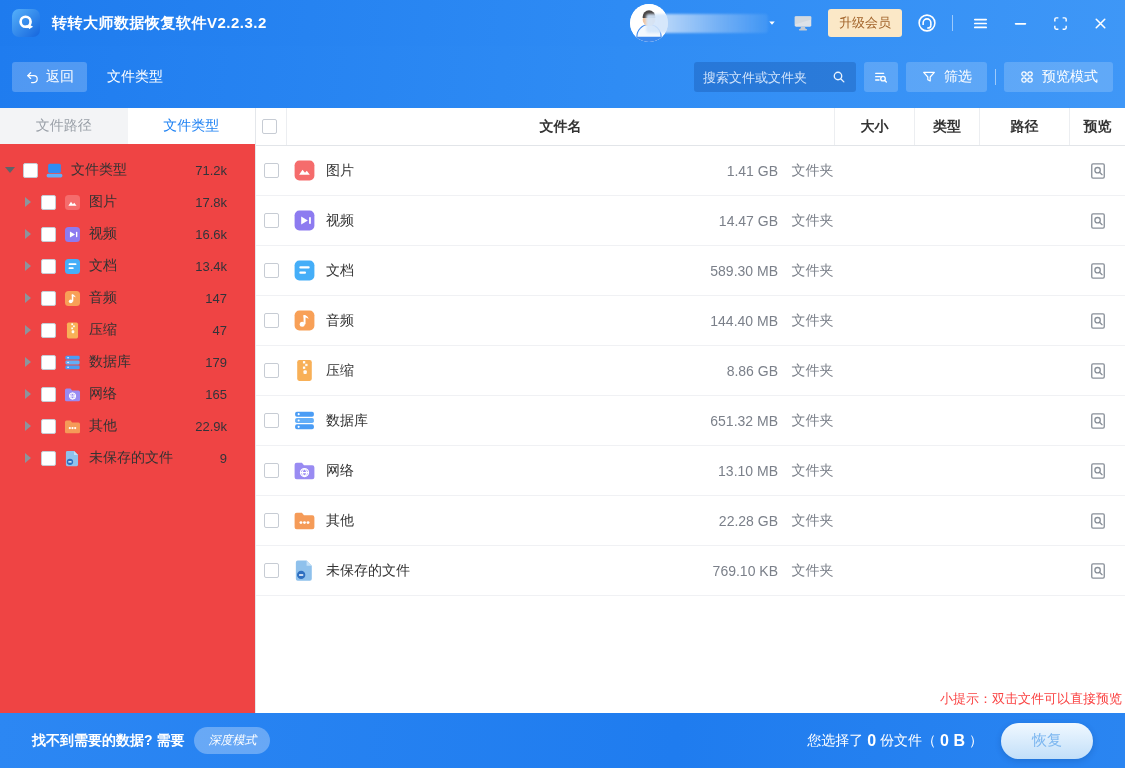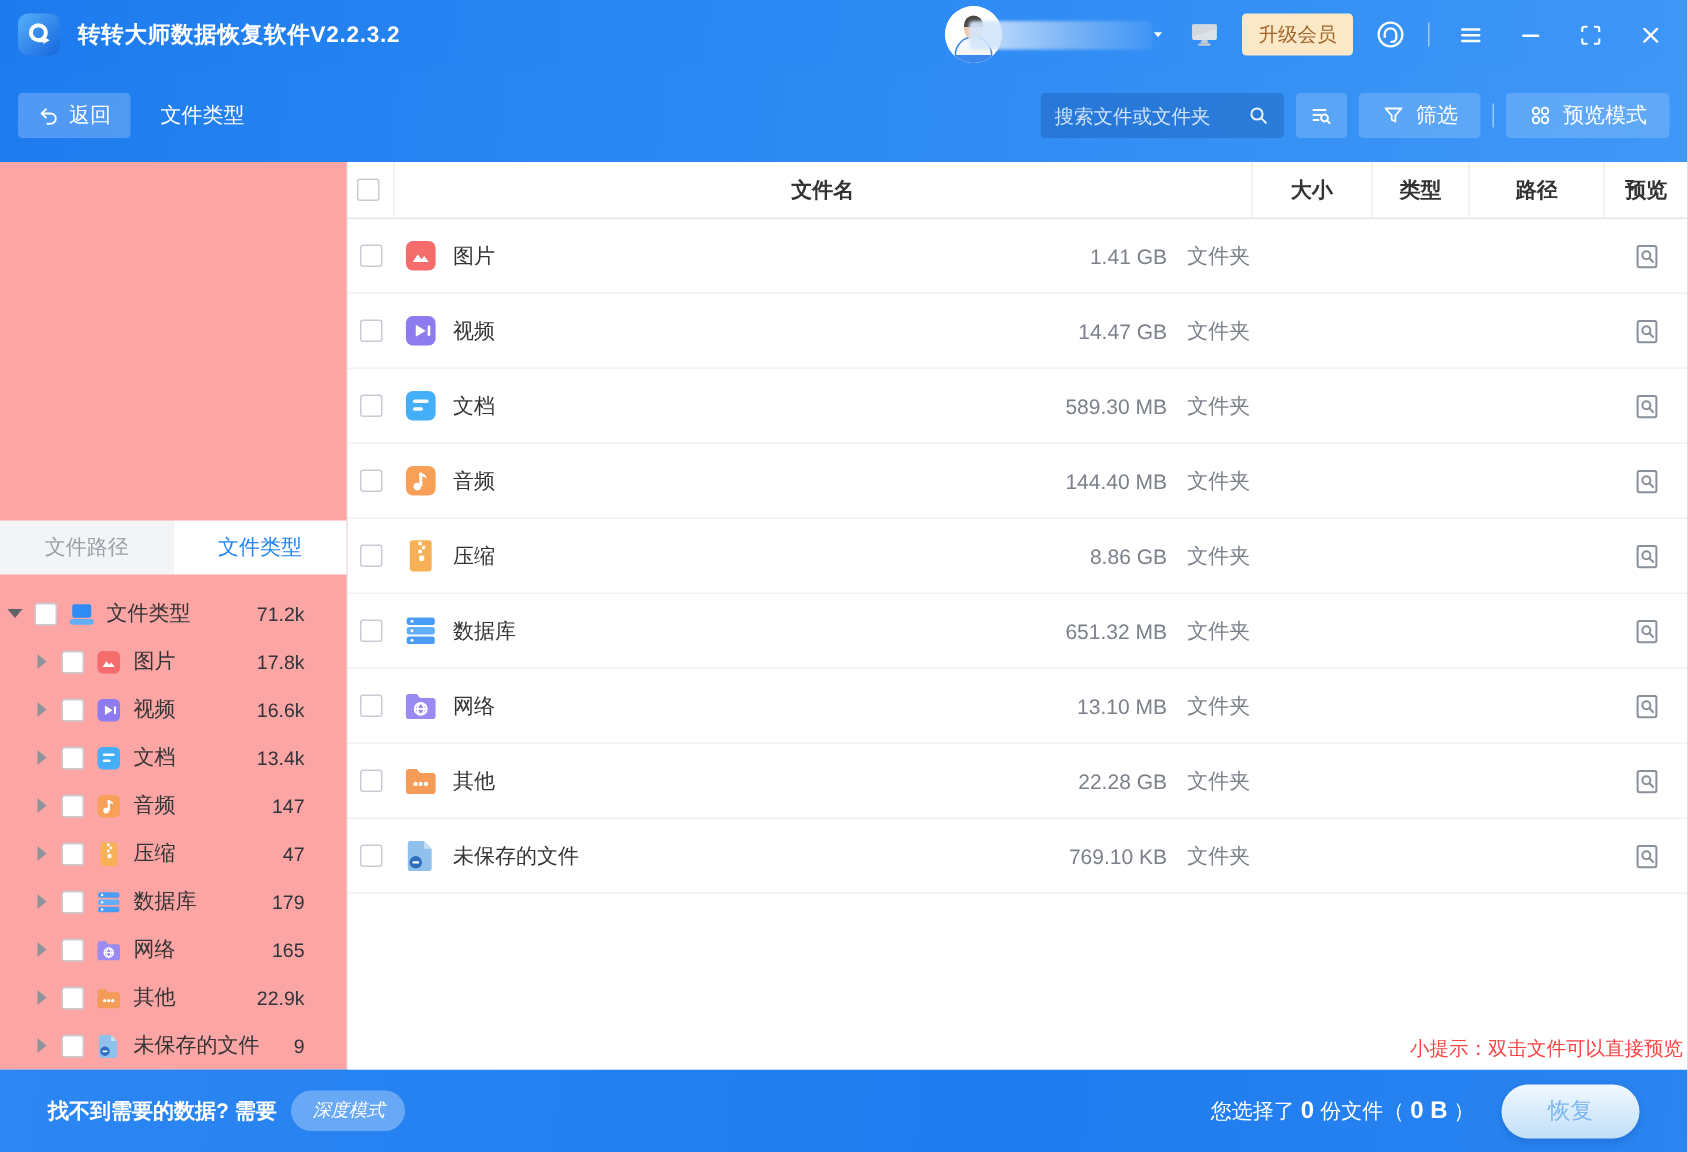--- a/index.html
+++ b/index.html
@@ -36,21 +36,21 @@
   .search-box input { flex:1; background:transparent; border:none; outline:none; color:#fff; font-size:13px; width:110px; font-family:inherit; }
   .search-box input::placeholder { color:#d0e3fb; }
   .search-box svg { width:16px; height:16px; flex-shrink:0; }
   .tool-btn { height:30px; background:rgba(255,255,255,.18); border-radius:3px; display:flex; align-items:center; justify-content:center; gap:7px; color:#fff; font-size:14px; cursor:pointer; }
   .sq { width:34px; }
   .pad { padding:0 15px; }
   .tool-btn svg { width:16px; height:16px; }
 
   
   .app-body { flex:1; display:flex; min-height:0; }
-  .sidebar { width:232px; flex-shrink:0; border-right:1px solid #e4e7eb; background:#fca5a5; display:flex; flex-direction:column;justify-content:flex-end; }
+  .sidebar { width:256px; flex-shrink:0; border-right:1px solid #e4e7eb; background:#ef4444; display:flex; flex-direction:column; }
   .tabs { display:flex; height:36px; flex-shrink:0; }
   .tab { flex:1; display:flex; align-items:center; justify-content:center; font-size:14px; cursor:pointer; }
   .tab-inactive { background:#f3f4f6; color:#9aa0a8; }
   .tab-active { background:#fff; color:#2183f3; }
   .tree { padding-top:10px; overflow:hidden; }
   .tree-item { height:32px; display:flex; align-items:center; font-size:14px; color:#333; cursor:pointer; }
   .level-0 { padding-left:5px; }
   .level-1 { padding-left:23px; }
   .arrow { width:14px; display:flex; align-items:center; flex-shrink:0; }
   .arrow-down::before { content:""; border:5px solid transparent; border-top:6px solid #5f6368; margin-top:5px; }

